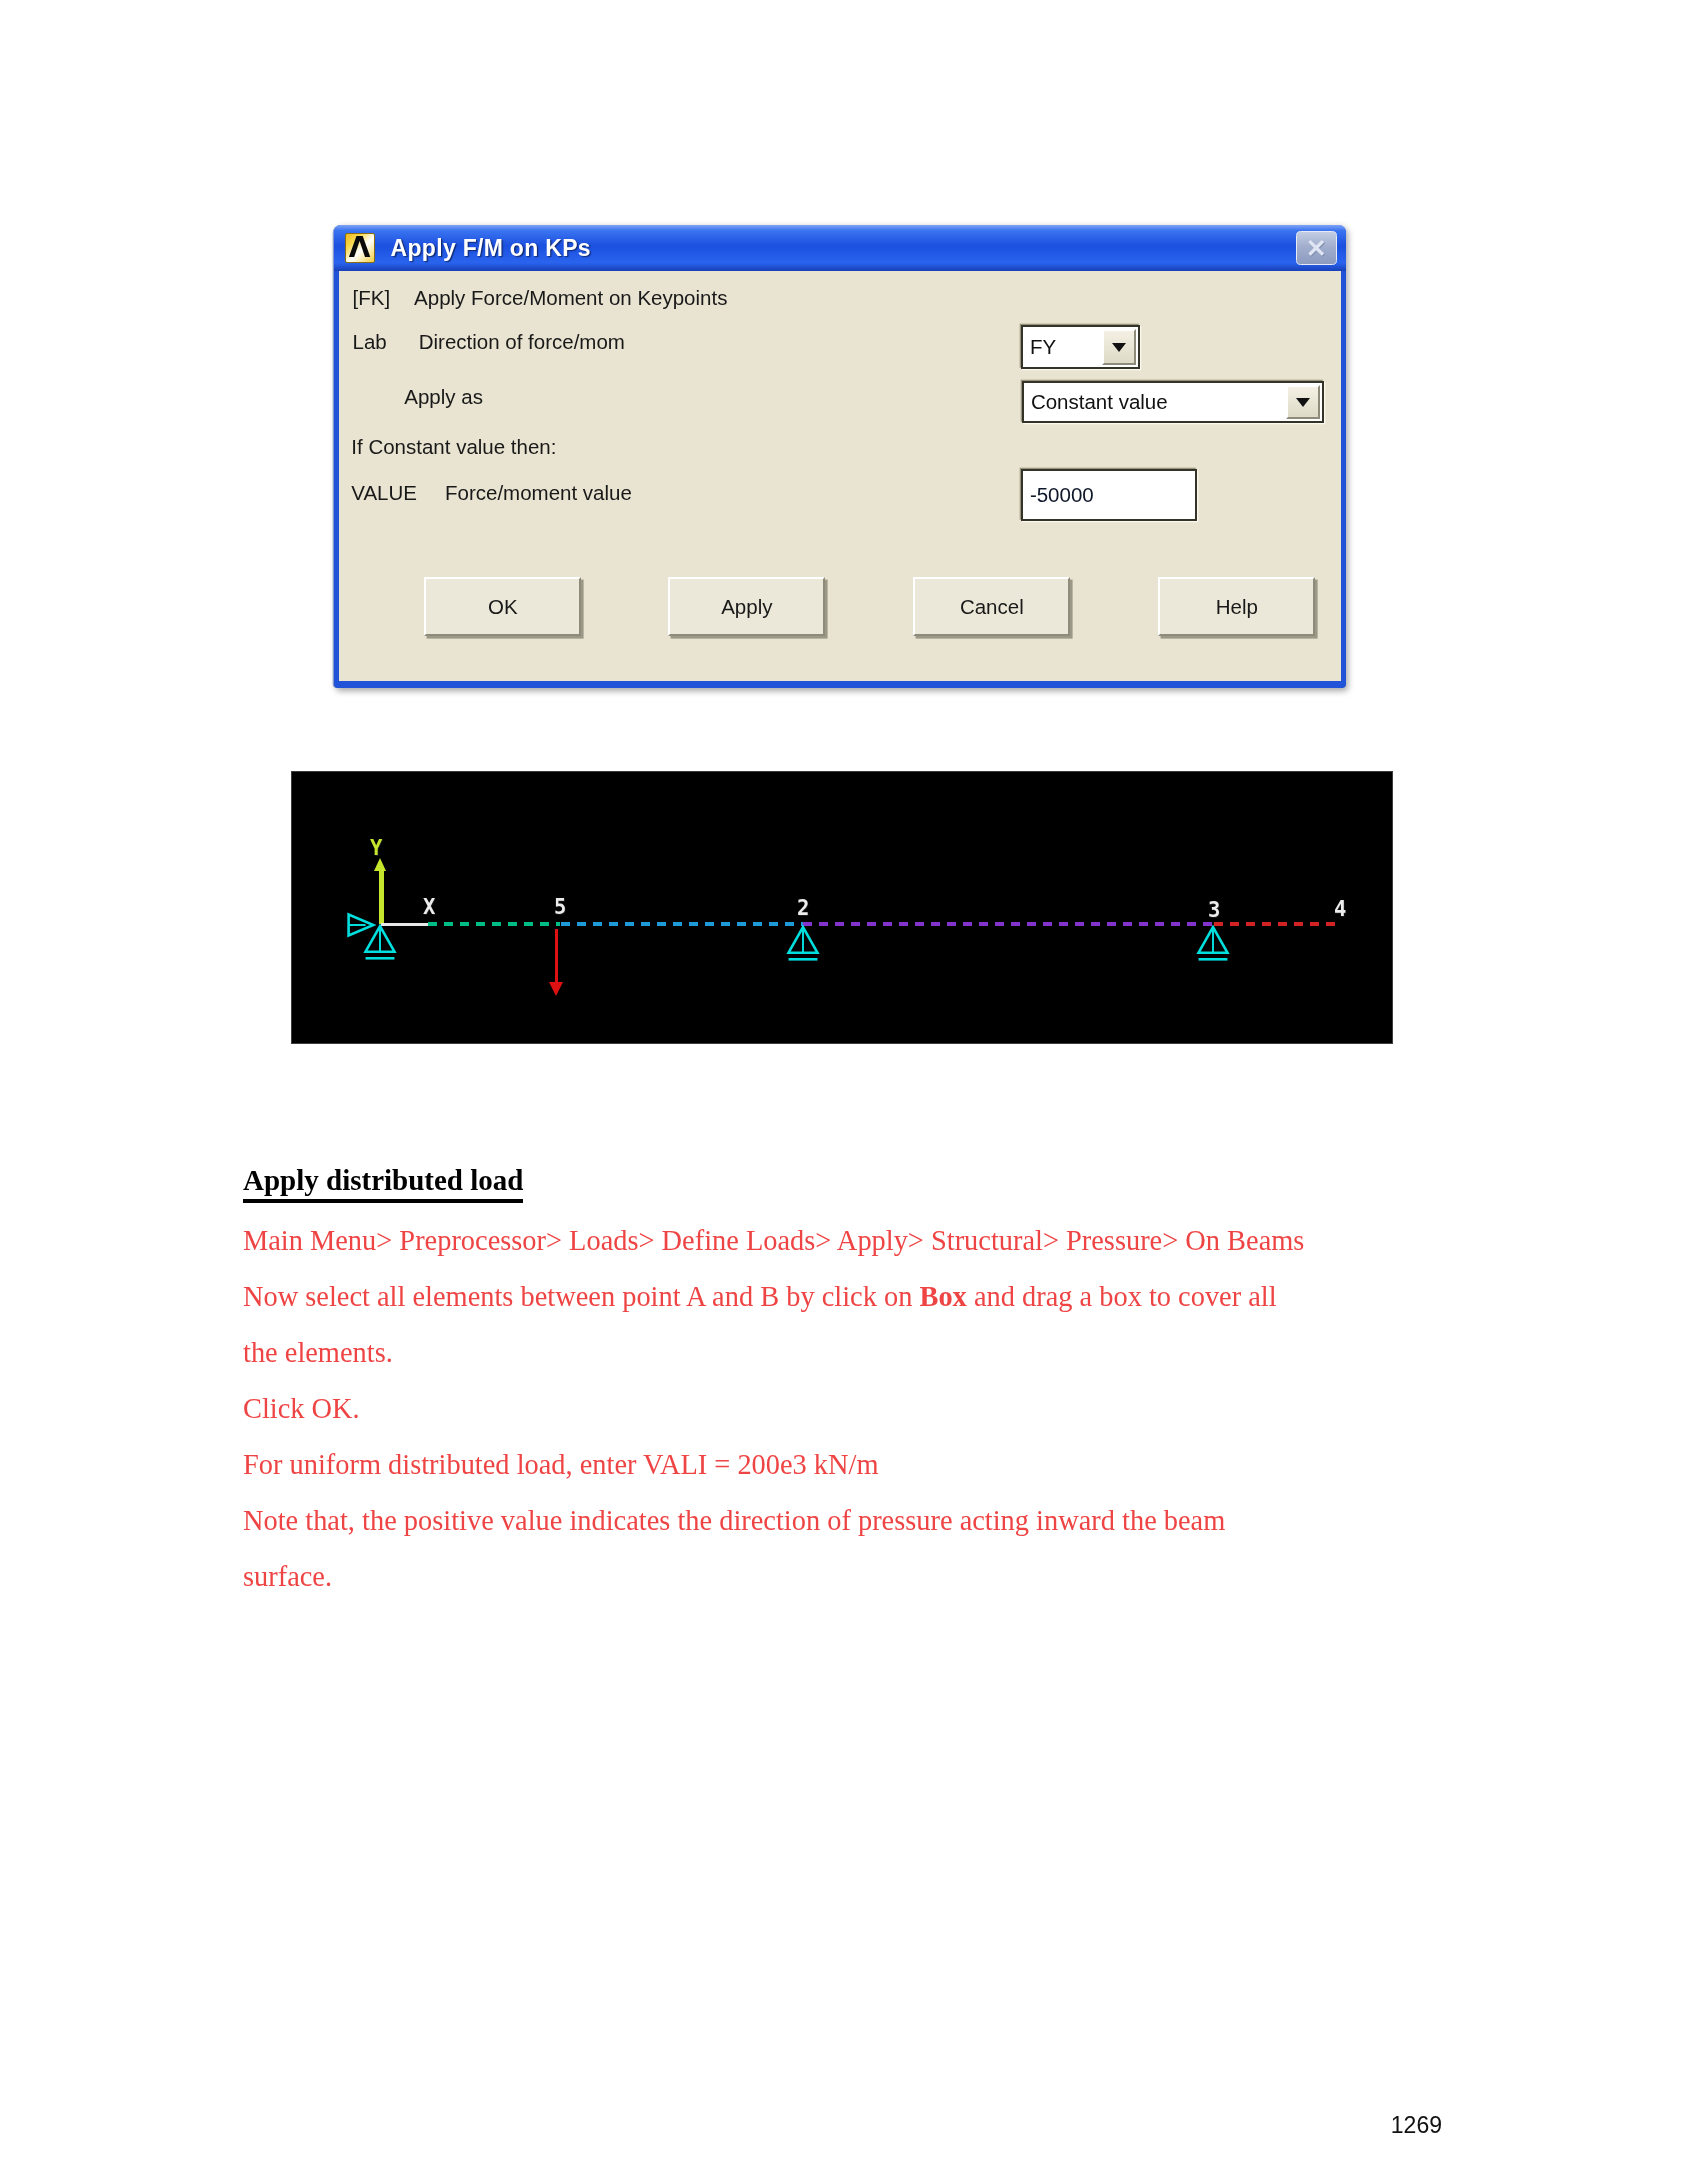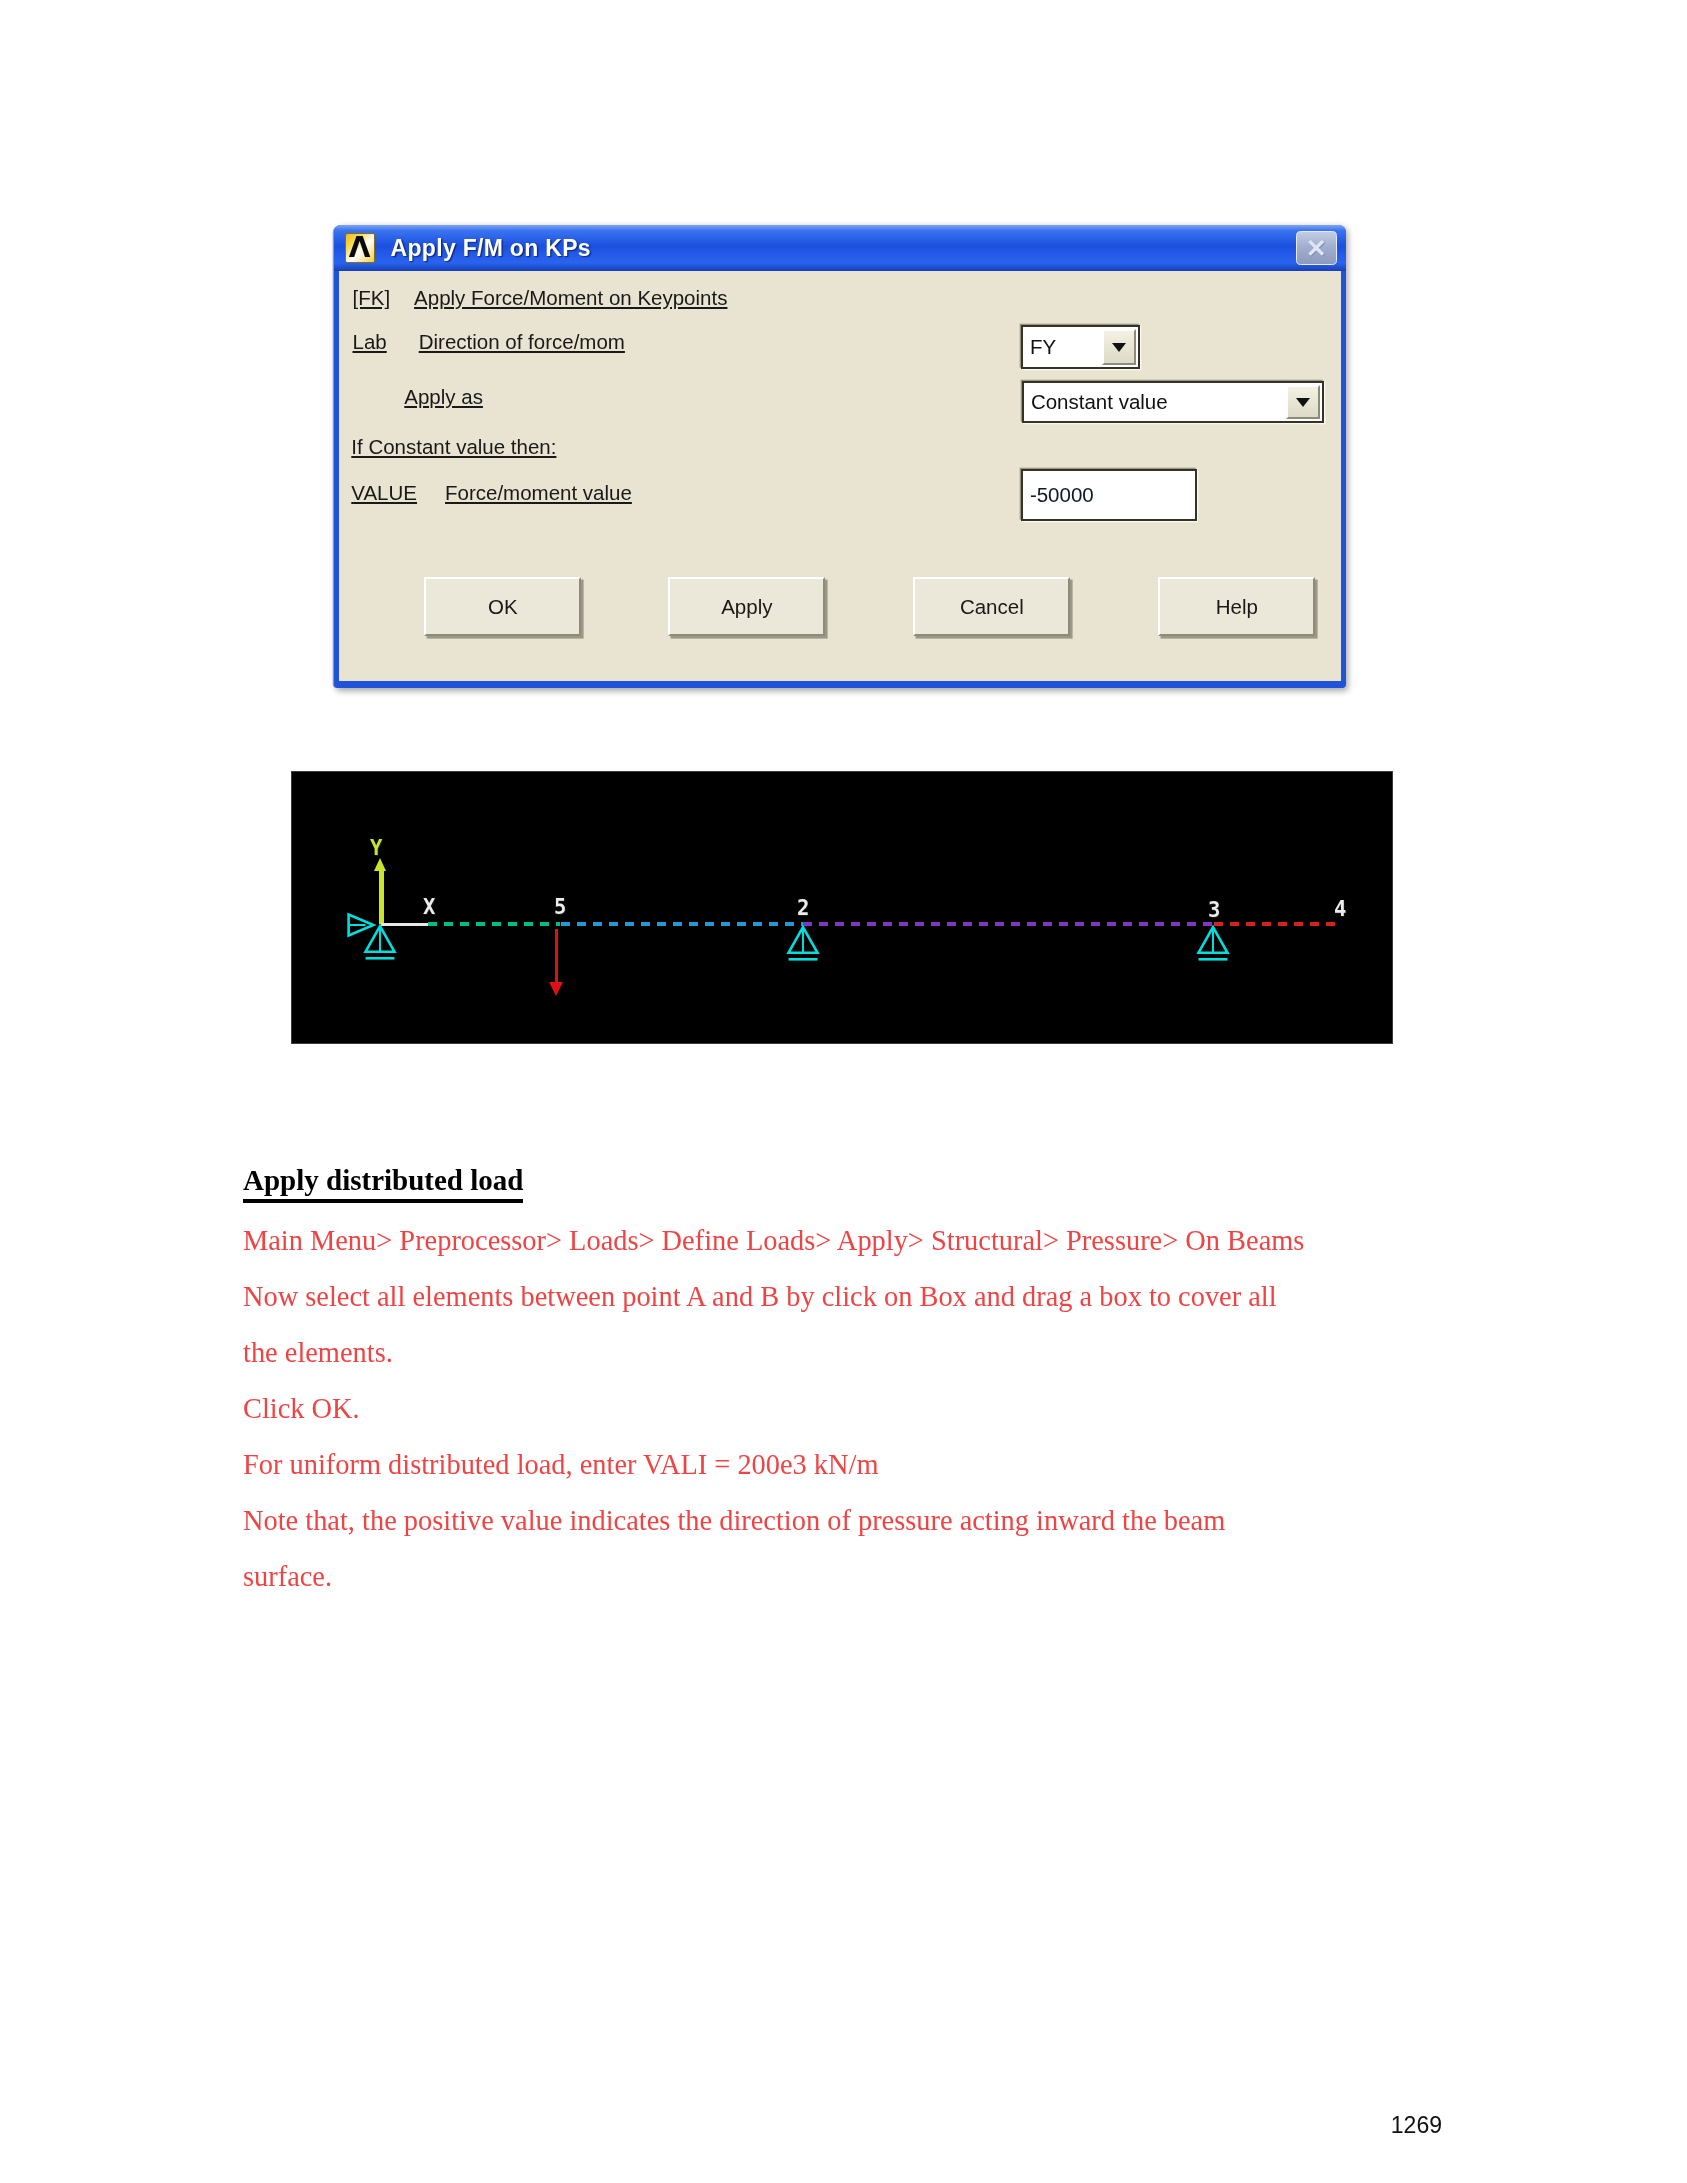--- a/index.html
+++ b/index.html
@@ -44,21 +44,21 @@
     border:1.3px solid #e6ebf6;
     color:#dfe5f2; font-size:25px; font-weight:bold;
     display:flex; align-items:center; justify-content:center;
     text-shadow:0.7px 0.7px 0.7px #7a88ab;
   }
   .client {
     position:absolute; left:5.3px; right:5.3px; top:46px; bottom:6.6px;
     background:#e8e4d1;
     color:#191919; font-size:20.5px;
   }
-  .lbl { position:absolute; white-space:nowrap;text-decoration:underline; }
+  .lbl { position:absolute; white-space:nowrap; }
 
   
   .combo, .textfield {
     position:absolute; background:#ffffff;
     border:2.6px solid #333327;
     box-shadow:1.3px 1.3px 0 #fbf9ef, -1.3px -1.3px 0 #98947f;
   }
   .combo .val {
     position:absolute; left:6.6px; top:50%; transform:translateY(-50%);
     white-space:nowrap; color:#111;
@@ -123,21 +123,21 @@
     font-family:"Liberation Serif", serif; font-weight:bold; font-size:29px;
     color:#000; display:inline-block;
     border-bottom:4px solid #000; padding-bottom:2px;
     white-space:nowrap;
   }
   .doc-body {
     position:absolute; left:243px; top:1213px; width:1257px;
     font-family:"Liberation Serif", serif; font-size:28.4px; color:#ef4444;
   }
   .doc-body .line { height:56px; line-height:56px; white-space:nowrap; }
-  .doc-body .bold { font-weight:normal; }
+  .doc-body .bold { font-weight:bold; }
   .page-number {
     position:absolute; left:1323px; top:2112px; width:119px;
     text-align:right; font-family:"Liberation Sans", sans-serif;
     font-size:23px; color:#111;
   }
 </style>
 </head>
 <body>
 
 <div class="dialog">

